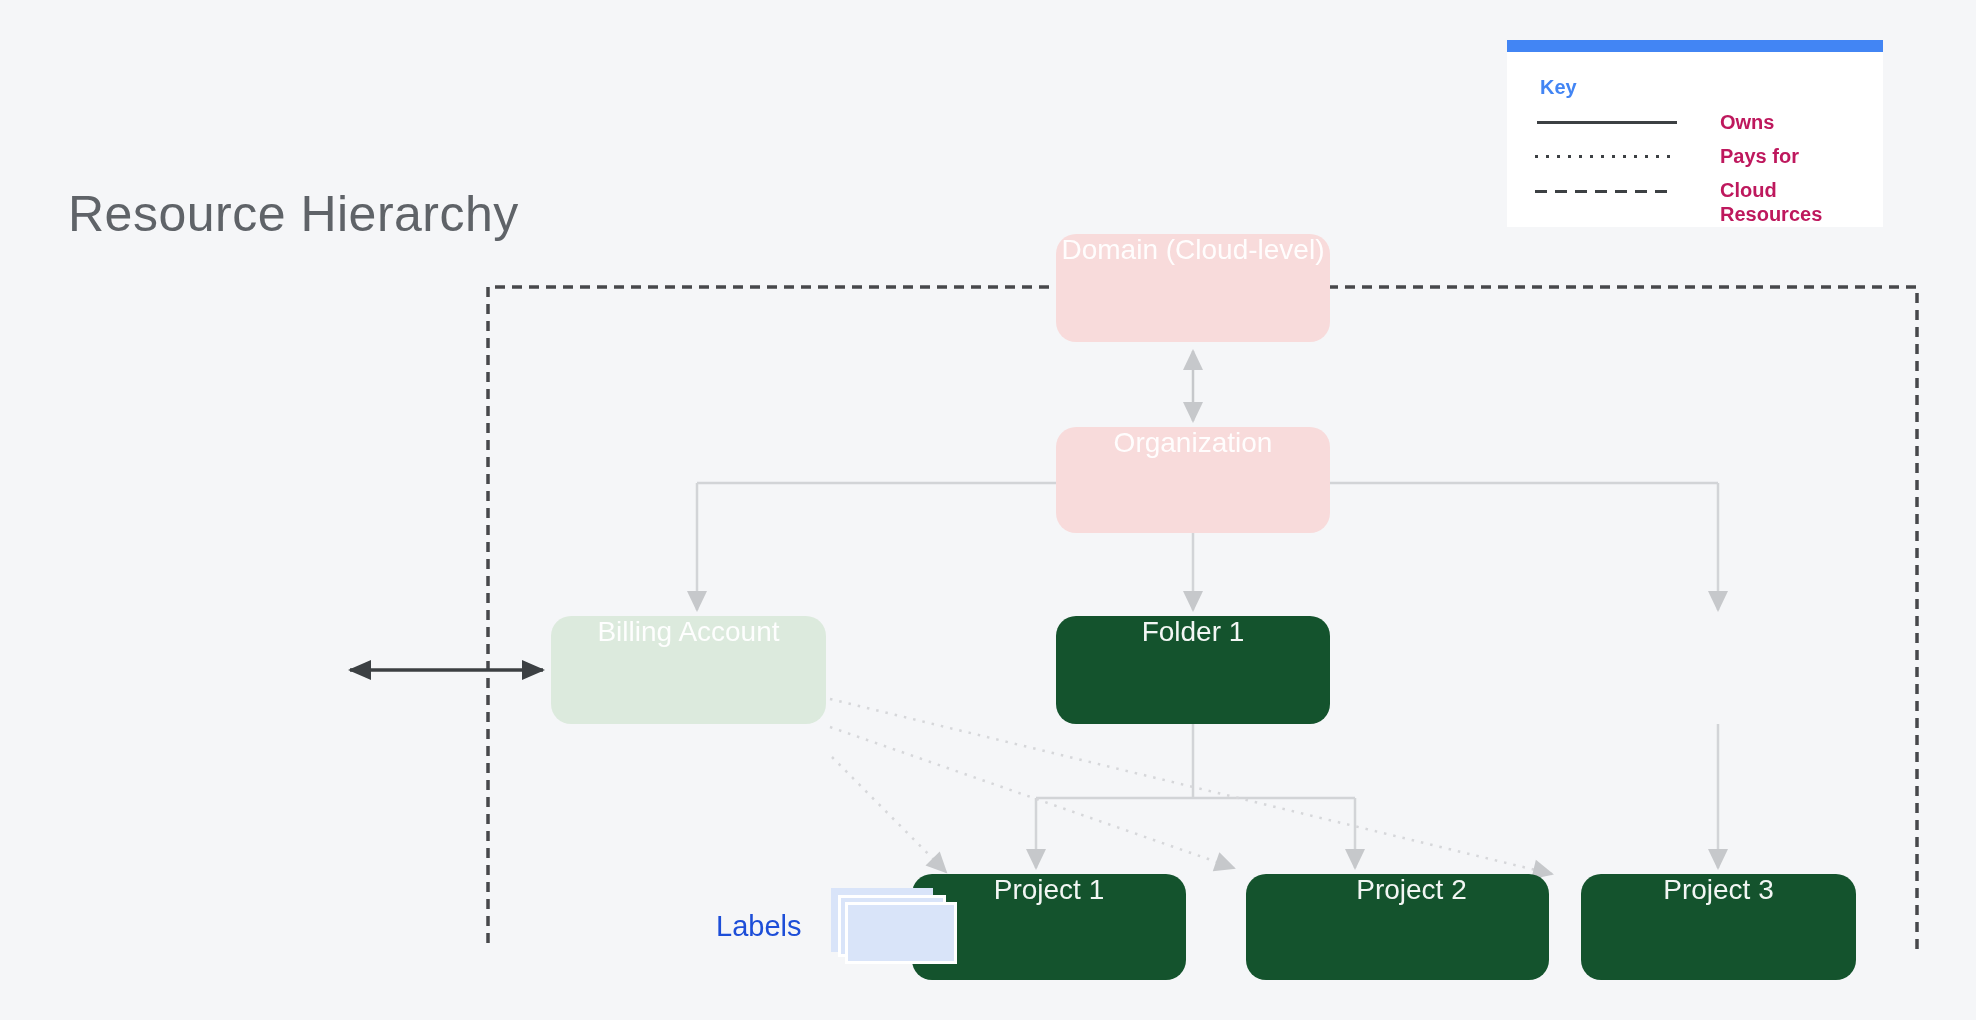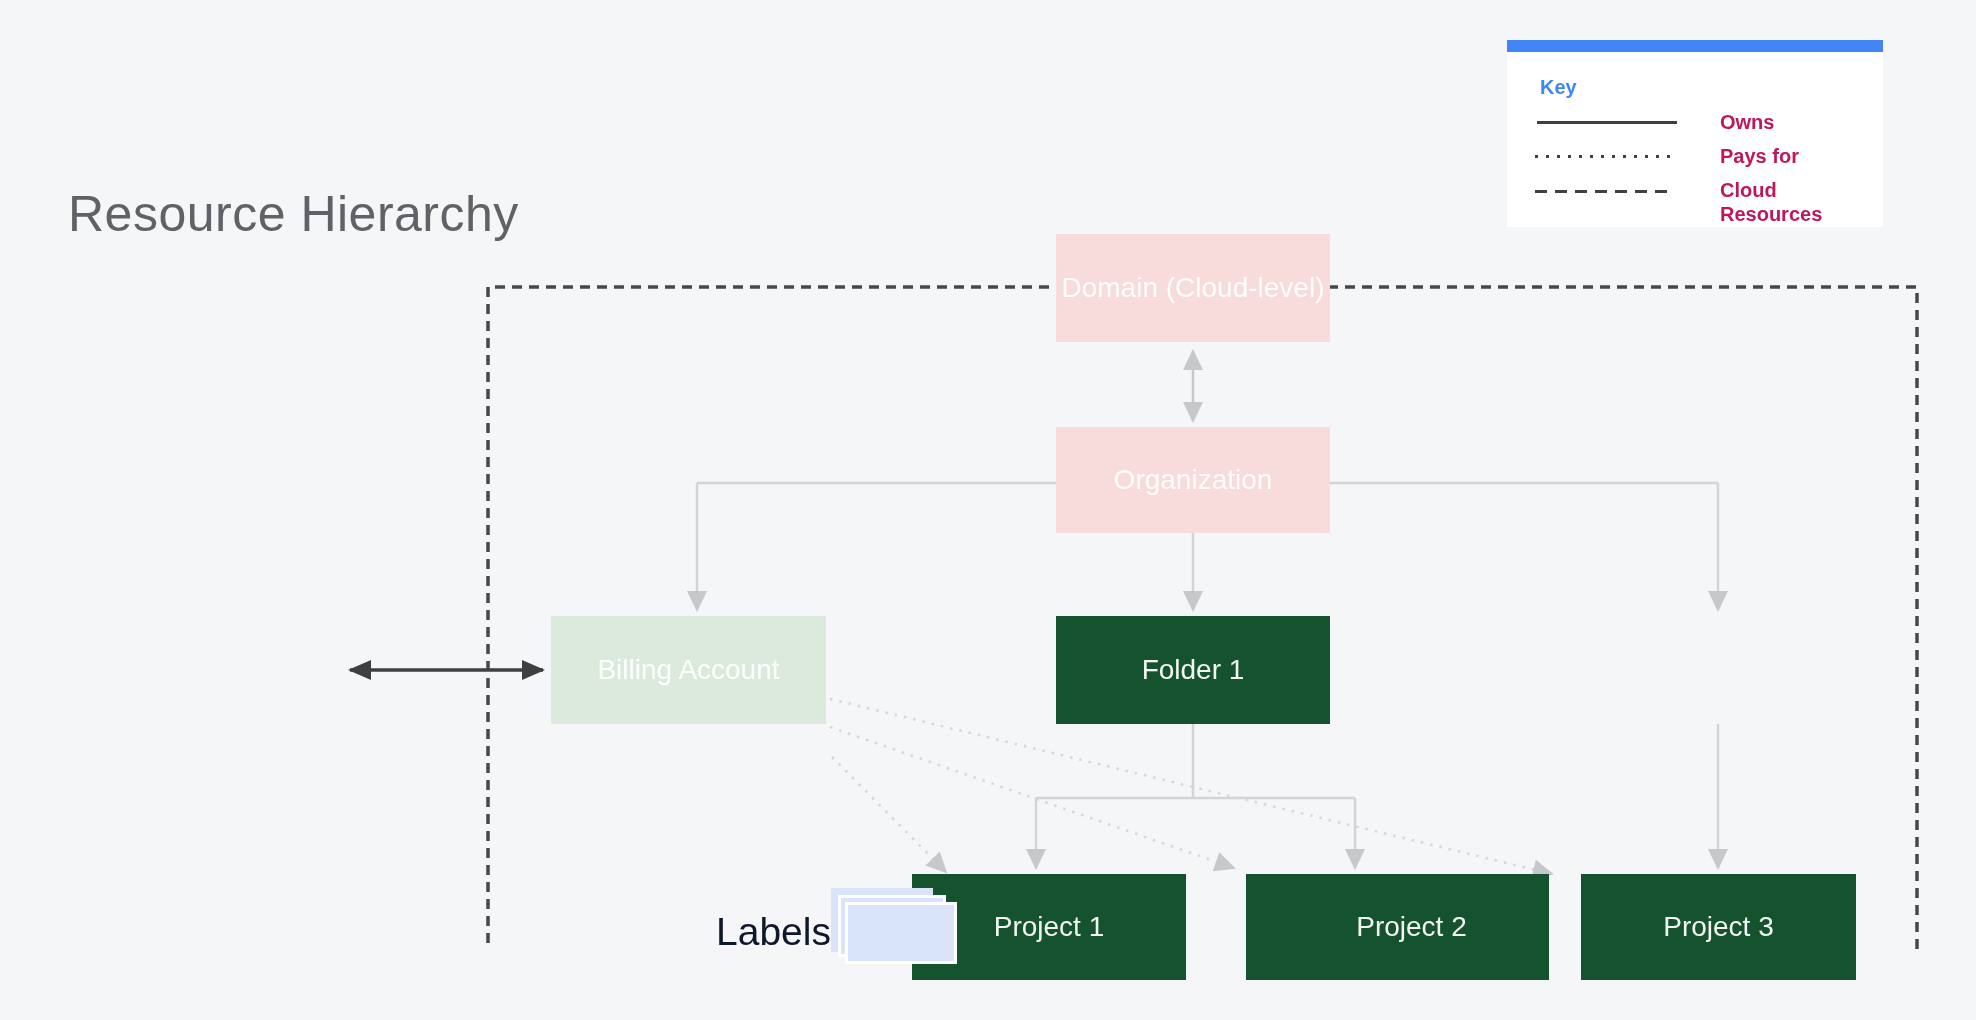--- a/index.html
+++ b/index.html
@@ -13,43 +13,44 @@
   .canvas{position:absolute;left:0;top:0;width:1976px;height:1020px;}
   #connector-layer{position:absolute;left:0;top:0;z-index:1;}
 
   .page-title{
     position:absolute;left:68px;top:185px;z-index:2;
     font-size:50px;font-weight:400;color:#5F6368;letter-spacing:0.5px;
   }
 
   .node{
     position:absolute;z-index:2;
-    display:flex;align-items:center;justify-content:center;
+    display:flex;align-items:flex-start;justify-content:center;
     font-size:28px;font-weight:400;
     color:rgba(255,255,255,0.95);
     text-align:center;
+    border-radius:20px;
   }
   .node--pink{background:#F8DBDB;}
   .node--green{background:#DCEADD;}
   .node--blue{background:#14532d;}
   .node--yellow{background:#F6B005;font-weight:700;font-size:27px;color:#FFFFFF;}
 
   #node-domain{left:1056px;top:234px;width:274px;height:108px;}
   #node-organization{left:1056px;top:427px;width:274px;height:106px;}
   #node-billing{left:551px;top:616px;width:275px;height:108px;}
   #node-folder1{left:1056px;top:616px;width:274px;height:108px;}
   #node-folder2{left:1581px;top:616px;width:275px;height:108px;}
   #node-project1{left:912px;top:874px;width:274px;height:106px;}
   #node-project2{left:1246px;top:874px;width:275px;height:106px;padding-left:28px;}
   #node-project3{left:1581px;top:874px;width:275px;height:106px;}
   #node-payments{left:67px;top:616px;width:273px;height:108px;}
 
   .labels-text{
     position:absolute;left:716px;top:910px;z-index:3;
-    font-size:39px;color:#0f172a;
+    font-size:29px;color:#1d4ed8;
   }
   .labels-icon{position:absolute;left:831px;top:888px;width:130px;height:80px;z-index:3;}
   .labels-card{position:absolute;background:#D9E4F9;box-sizing:border-box;}
   .labels-card.back{left:0;top:0;width:102px;height:64px;}
   .labels-card.mid{left:7px;top:7px;width:108px;height:62px;border:3px solid #FFFFFF;}
   .labels-card.front{left:14px;top:14px;width:112px;height:62px;border:3px solid #FFFFFF;}
 
   .legend{
     position:absolute;left:1507px;top:40px;width:376px;height:187px;z-index:4;
     background:#FFFFFF;

